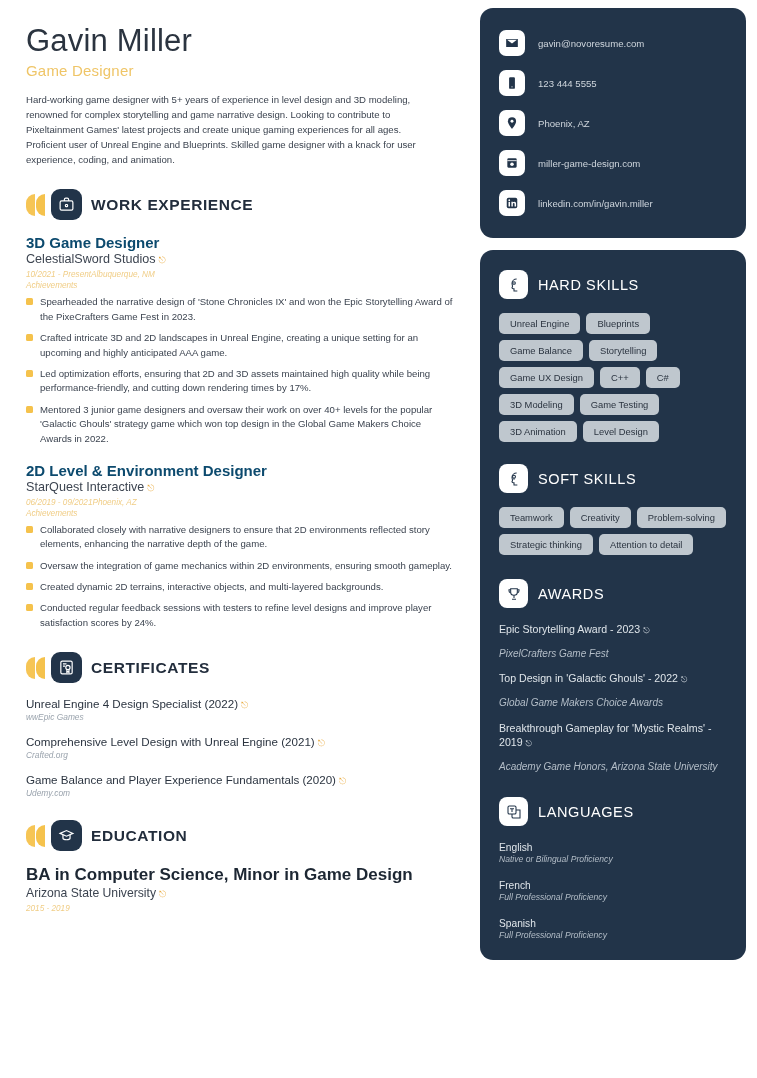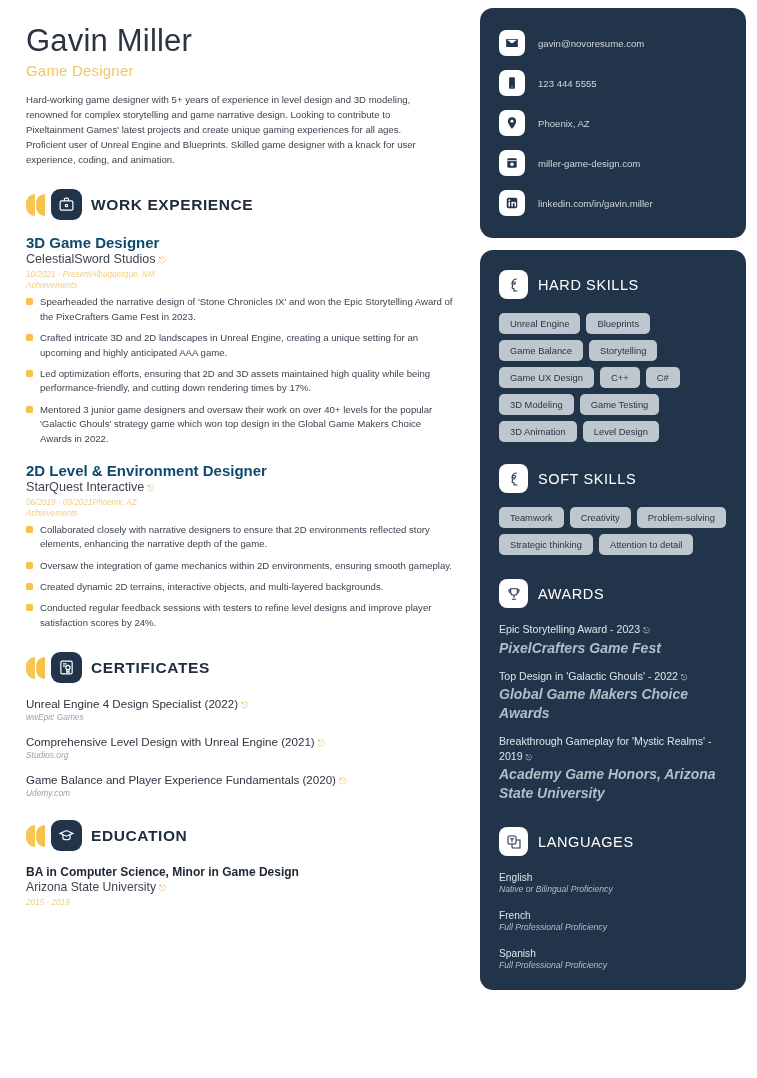--- a/index.html
+++ b/index.html
@@ -46,21 +46,21 @@
   ul.bullets { list-style: none; margin-top: 5px; }
   ul.bullets li { display: flex; gap: 7px; margin-bottom: 7px; }
   ul.bullets li .dot { width: 7px; height: 7px; background: #f5c24c; border-radius: 1.5px;
                        flex: none; margin-top: 3px; }
   ul.bullets li .txt { font-size: 9.6px; line-height: 1.5; color: #3c4450; }
 
   .cert { margin-bottom: 13px; }
   .cert-title { font-size: 11.6px; color: #2b3440; }
   .cert-sub { font-size: 8.4px; font-style: italic; color: #9aa3ad; margin-top: 1px; }
 
-  .edu-title { font-size: 12px; font-weight: 700; color: #1d2733; }
+  .edu-title { font-size: 17px; font-weight: 700; color: #1d2733; }
   .edu-org { font-size: 12.2px; color: #3c4450; margin-top: 1px; }
   .edu-date { font-size: 8.2px; font-style: italic; color: #f0cd86; margin-top: 4px; }
 
   
   .right { width: 277px; padding: 8px 11px 8px 0; display: flex; flex-direction: column; gap: 12px; }
   .panel { background: #223449; border-radius: 13px; padding: 20px 19px; }
   .panel-contact { padding: 22px 19px; }
 
   .contact-row { display: flex; align-items: center; gap: 13px; margin-bottom: 14px; }
   .contact-row:last-child { margin-bottom: 0; }
@@ -75,21 +75,21 @@
   .panel-badge svg { width: 16px; height: 16px; fill: none; stroke: #223449; stroke-width: 1.6; }
   .panel-title { font-size: 14.5px; font-weight: 400; letter-spacing: .6px; color: #ffffff; }
 
   .tags { display: flex; flex-wrap: wrap; gap: 6px; }
   .tag { background: #bfc7ce; color: #2b3440; font-size: 9.4px;
          padding: 5px 11px; border-radius: 5px; }
 
   .award { margin-bottom: 11px; }
   .award:last-child { margin-bottom: 0; }
   .award-title { font-size: 10.6px; color: #dfe5ea; line-height: 1.35; }
-  .award-sub { font-size: 14px; font-style: italic; color: #b3bdc7; margin-top: 2px; line-height: 1.35; font-weight: bold; }
+  .award-sub { font-size: 10px; font-style: italic; color: #b3bdc7; margin-top: 10px; line-height: 1.35; }
   .ext-l { color: #dfe5ea; font-size: 8px; margin-left: 3px; }
 
   .lang { margin-bottom: 10px; margin-top: 16px; }
   .lang:last-child { margin-bottom: 0; }
   .lang-name { font-size: 10.2px; color: #dfe5ea; }
   .lang-level { font-size: 8.6px; font-style: italic; color: #b3bdc7; margin-top: 1px; }
 </style>
 </head>
 <body>
 
@@ -188,21 +188,21 @@
             </svg>
         </div>
         <div class="sec-title">CERTIFICATES</div>
       </div>
       <div class="cert">
         <div class="cert-title"><span>Unreal Engine 4 Design Specialist (2022)</span><span class="ext">⎋</span></div>
         <div class="cert-sub">wwEpic Games</div>
       </div>
       <div class="cert">
         <div class="cert-title"><span>Comprehensive Level Design with Unreal Engine (2021)</span><span class="ext">⎋</span></div>
-        <div class="cert-sub">Studios.org</div>
+        <div class="cert-sub">Crafted.org</div>
       </div>
       <div class="cert">
         <div class="cert-title"><span>Game Balance and Player Experience Fundamentals (2020)</span><span class="ext">⎋</span></div>
         <div class="cert-sub">Udemy.com</div>
       </div>
     </div>
 
     <div class="section">
       <div class="sec-head">
         <div class="arcs">

